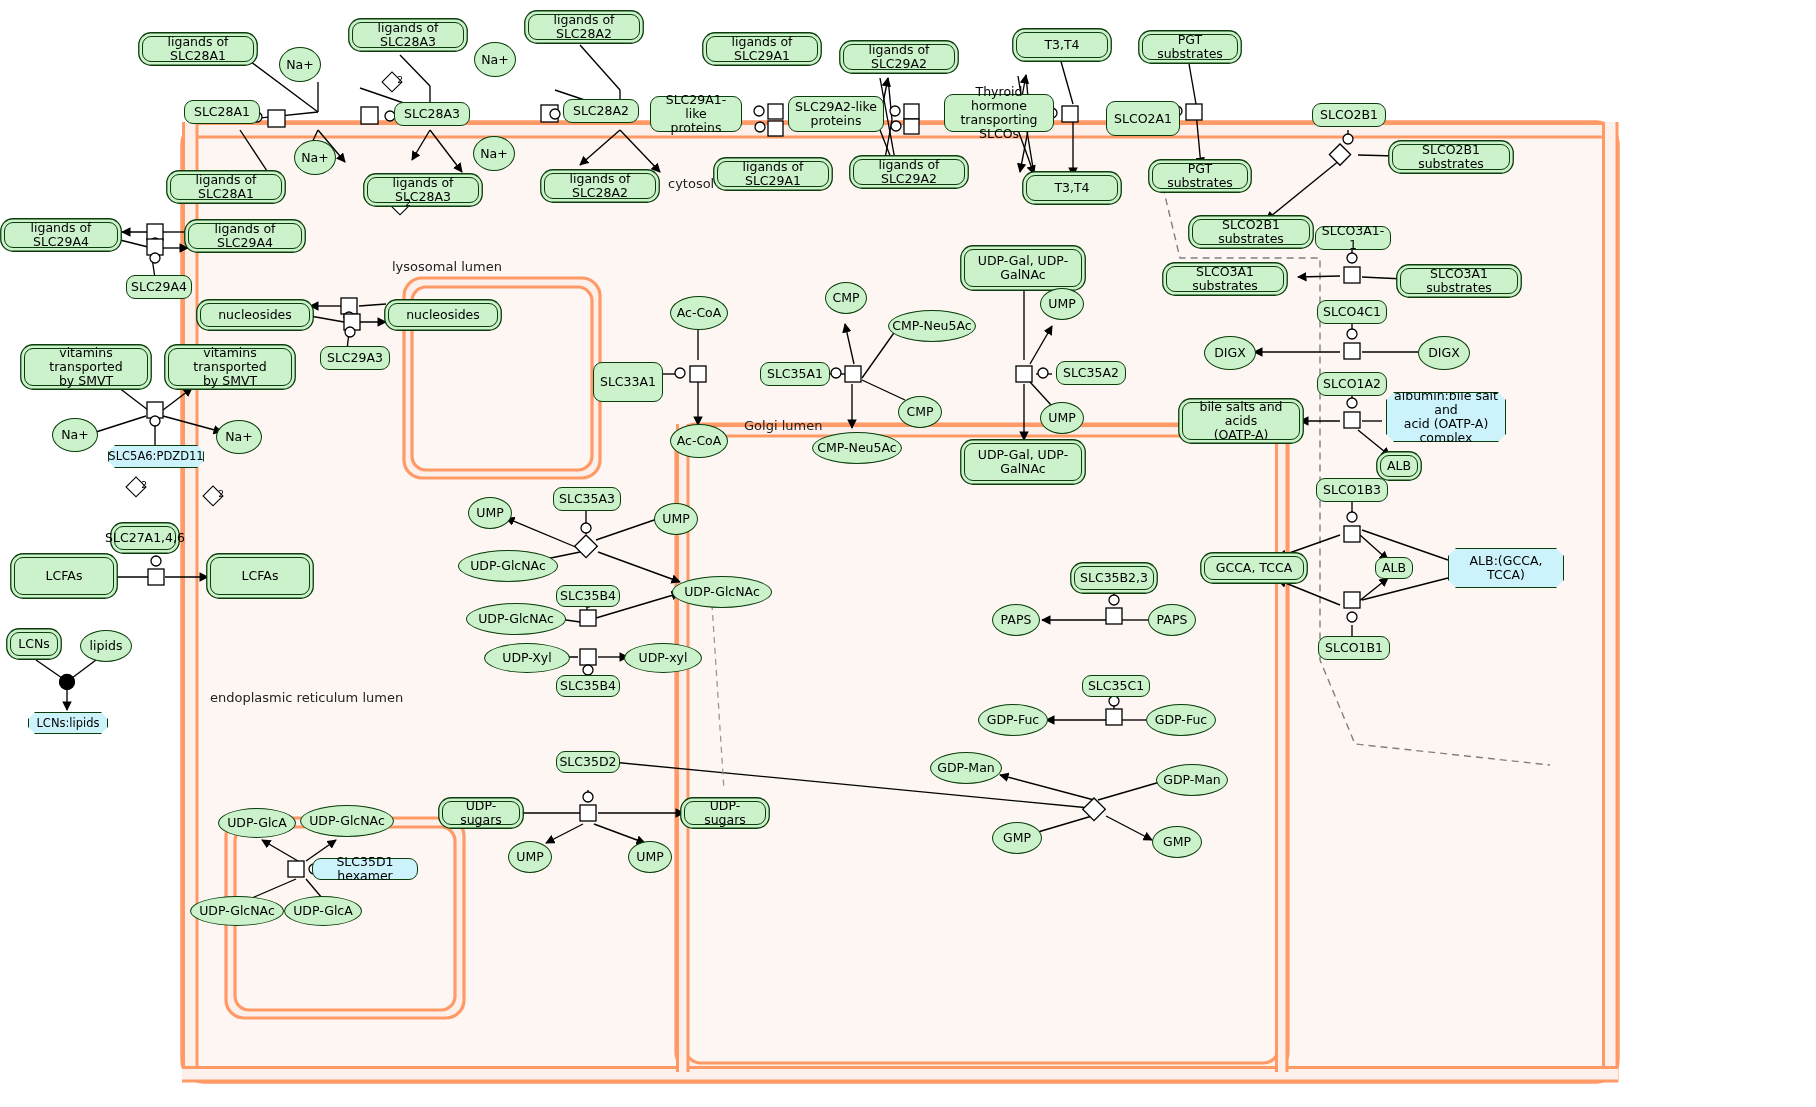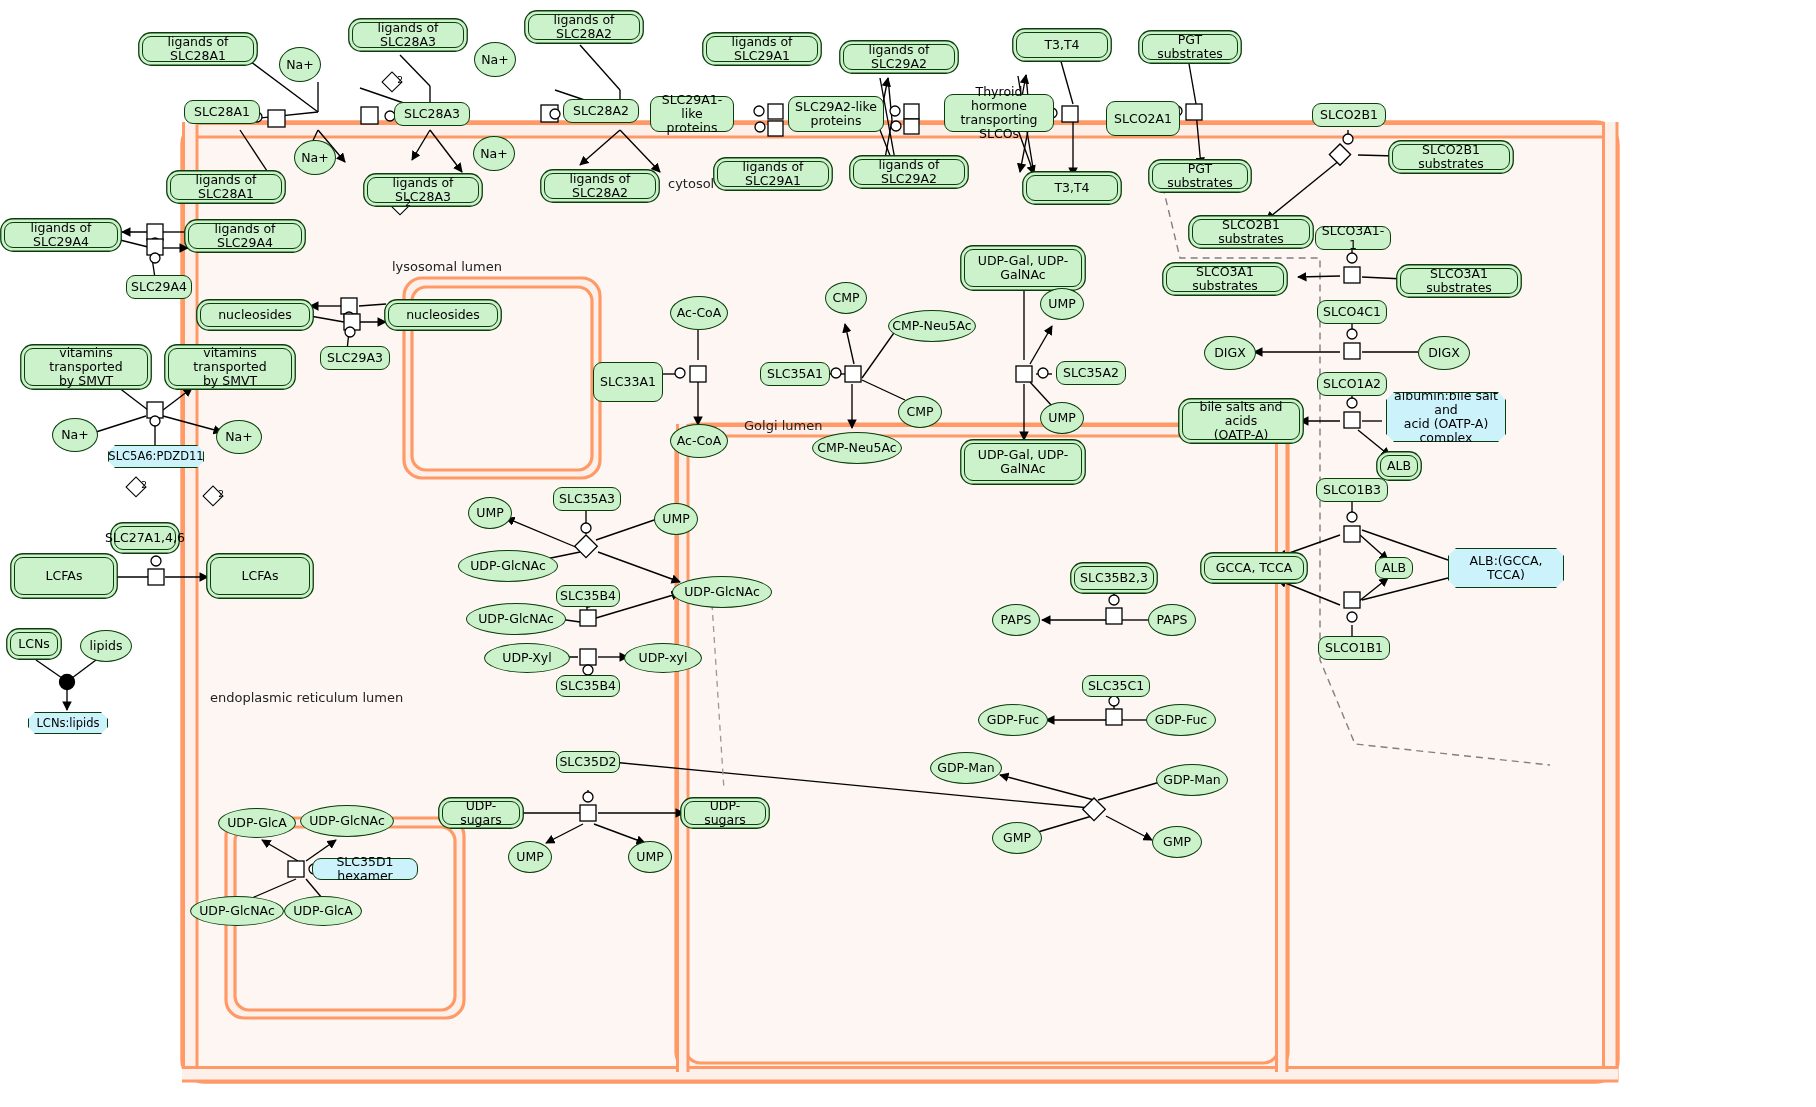--- a/index.html
+++ b/index.html
@@ -403,21 +403,21 @@
   <div class="node ent" style="left:843px;top:44px;width:112px;height:26px;">ligands of SLC29A2</div>
   <div class="node ent" style="left:1016px;top:32px;width:92px;height:26px;">T3,T4</div>
   <div class="node ent" style="left:1142px;top:34px;width:96px;height:26px;">PGT substrates</div>
 
   <div class="node mol" style="left:279px;top:47px;width:42px;height:35px;">Na+</div>
   <div class="node mol" style="left:474px;top:42px;width:42px;height:35px;">Na+</div>
 
   <div class="node ent1" style="left:184px;top:100px;width:76px;height:24px;">SLC28A1</div>
   <div class="node ent1" style="left:394px;top:102px;width:76px;height:24px;">SLC28A3</div>
   <div class="node ent1" style="left:563px;top:99px;width:76px;height:24px;">SLC28A2</div>
-  <div class="node ent1" style="left:650px;top:96px;width:84px;height:36px;white-space:pre-line;">SLC29A1-like
+  <div class="node ent1" style="left:650px;top:96px;width:92px;height:36px;white-space:pre-line;">SLC29A1-like
 proteins</div>
   <div class="node ent1" style="left:788px;top:96px;width:96px;height:36px;white-space:pre-line;">SLC29A2-like
 proteins</div>
   <div class="node ent1" style="left:944px;top:94px;width:110px;height:38px;white-space:pre-line;">Thyroid hormone
 transporting SLCOs</div>
   <div class="node ent1" style="left:1106px;top:101px;width:74px;height:35px;">SLCO2A1</div>
   <div class="node ent1" style="left:1312px;top:103px;width:74px;height:24px;">SLCO2B1</div>
 
   <div class="node mol" style="left:294px;top:140px;width:42px;height:35px;">Na+</div>
   <div class="node mol" style="left:473px;top:136px;width:42px;height:35px;">Na+</div>
@@ -503,21 +503,21 @@
   <div class="node mol" style="left:468px;top:497px;width:44px;height:32px;">UMP</div>
   <div class="node mol" style="left:654px;top:503px;width:44px;height:32px;">UMP</div>
   <div class="node mol" style="left:458px;top:550px;width:100px;height:32px;">UDP-GlcNAc</div>
   <div class="node mol" style="left:672px;top:576px;width:100px;height:32px;">UDP-GlcNAc</div>
   <div class="node ent1" style="left:556px;top:585px;width:64px;height:22px;">SLC35B4</div>
   <div class="node mol" style="left:466px;top:603px;width:100px;height:32px;">UDP-GlcNAc</div>
   <div class="node mol" style="left:484px;top:643px;width:86px;height:30px;">UDP-Xyl</div>
   <div class="node mol" style="left:624px;top:643px;width:78px;height:30px;">UDP-xyl</div>
   <div class="node ent1" style="left:556px;top:675px;width:64px;height:22px;">SLC35B4</div>
 
-  <div class="node ent1" style="left:556px;top:751px;width:64px;height:22px;border-radius:8px;">SLC35D2</div>
+  <div class="node ent1" style="left:556px;top:751px;width:64px;height:22px;">SLC35D2</div>
   <div class="node ent" style="left:442px;top:801px;width:78px;height:24px;">UDP-sugars</div>
   <div class="node ent" style="left:684px;top:801px;width:82px;height:24px;">UDP-sugars</div>
   <div class="node mol" style="left:508px;top:841px;width:44px;height:32px;">UMP</div>
   <div class="node mol" style="left:628px;top:841px;width:44px;height:32px;">UMP</div>
 
   <div class="node ent1" style="left:312px;top:858px;width:106px;height:22px;background:#ccf2fb;">SLC35D1 hexamer</div>
   <div class="node mol" style="left:218px;top:808px;width:78px;height:30px;">UDP-GlcA</div>
   <div class="node mol" style="left:300px;top:805px;width:94px;height:32px;">UDP-GlcNAc</div>
   <div class="node mol" style="left:190px;top:896px;width:94px;height:30px;">UDP-GlcNAc</div>
   <div class="node mol" style="left:284px;top:896px;width:78px;height:30px;">UDP-GlcA</div>

